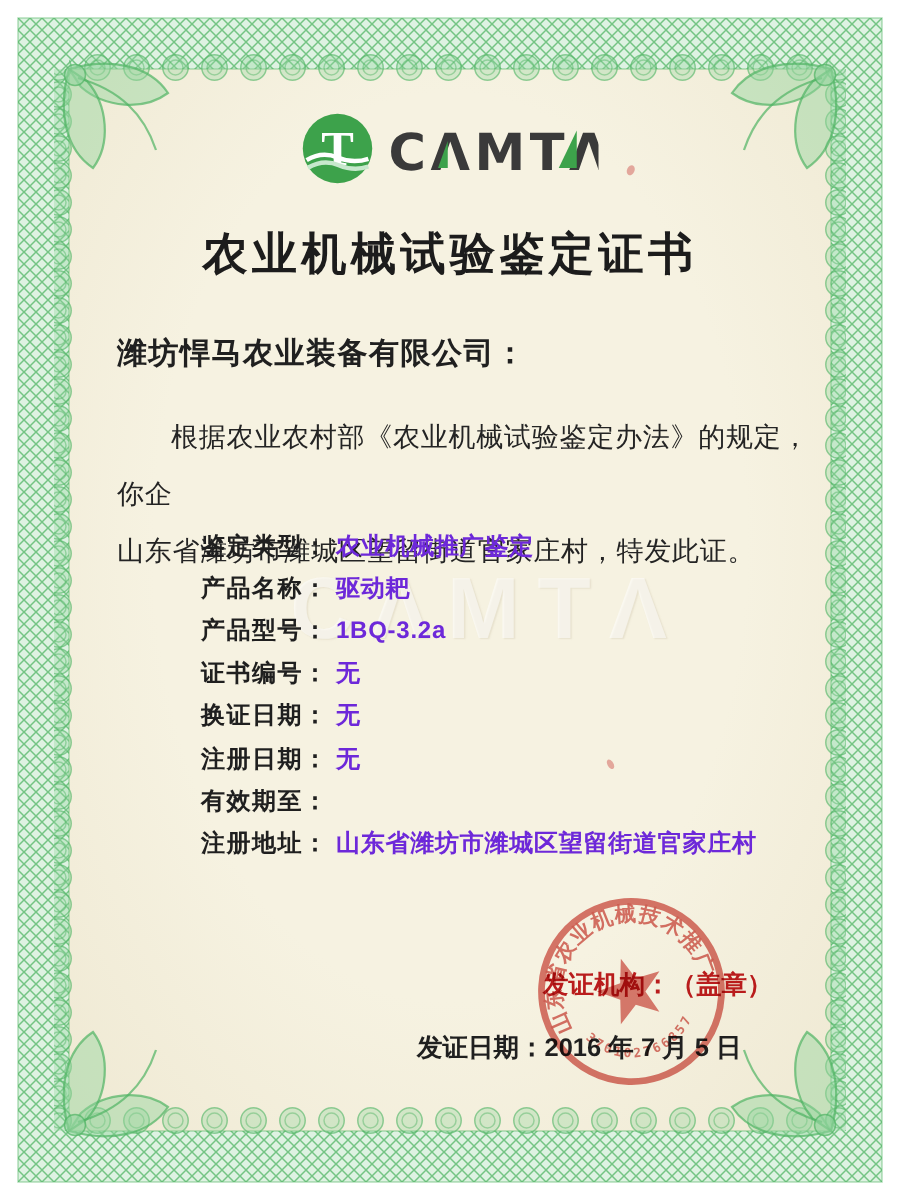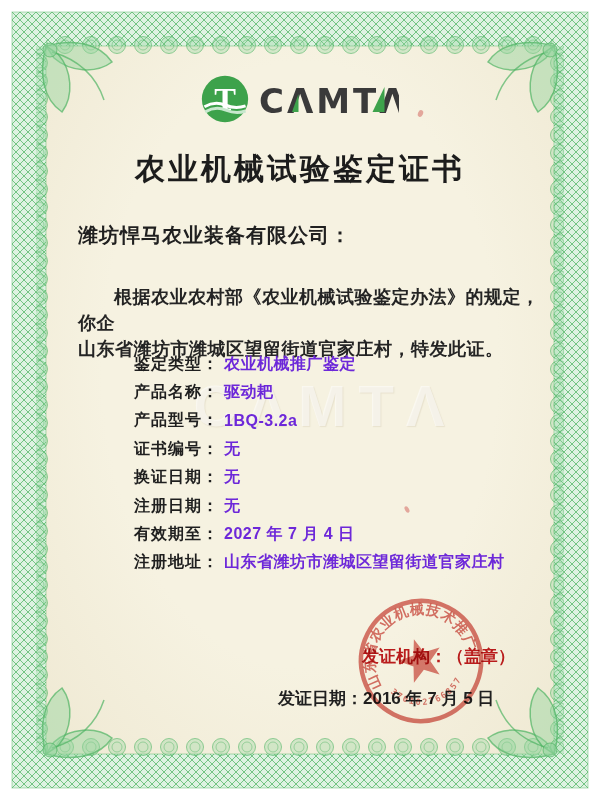--- a/index.html
+++ b/index.html
@@ -20,21 +20,21 @@
     position:absolute;top:149px;left:0;width:100%;text-align:center;
     font-family:"Liberation Serif","DejaVu Serif",serif;
     font-size:30px;font-weight:bold;color:#1c1c1c;letter-spacing:3px;
   }
   .recipient{
     position:absolute;top:222px;left:78px;
     font-size:20px;font-weight:bold;color:#202020;letter-spacing:1px;
   }
   .body-par{
     position:absolute;top:272px;left:78px;right:58px;
-    font-size:18px;font-weight:bold;color:#242424;line-height:26px;letter-spacing:0.5px;margin-top:12px;
+    font-size:18px;font-weight:normal;color:#242424;line-height:38px;letter-spacing:0.5px;
   }
   .body-line1{text-indent:36px;}
   .fields{position:absolute;top:350px;left:118px;}
   .frow{display:flex;align-items:center;height:28.4px;margin-left:16px;}
   .flabel{font-size:16px;font-weight:bold;color:#1f1f1f;letter-spacing:1px;}
   .fvalue{font-size:16px;font-weight:bold;color:#6d28d9;letter-spacing:0.5px;margin-left:5px;}
   .issuer-row{
     position:absolute;top:645px;left:362px;
     font-size:17px;font-weight:bold;color:#b91c1c;
   }
@@ -137,21 +137,20 @@
     <div class="frow">
       <span class="flabel">换证日期：</span>
       <span class="fvalue">无</span>
     </div>
     <div class="frow">
       <span class="flabel">注册日期：</span>
       <span class="fvalue">无</span>
     </div>
     <div class="frow">
       <span class="flabel">有效期至：</span>
-      <span class="fvalue">2027 年 7 月 4 日</span>
     </div>
     <div class="frow">
       <span class="flabel">注册地址：</span>
       <span class="fvalue">山东省潍坊市潍城区望留街道官家庄村</span>
     </div>
   </div>
 
   <div class="issuer-row">
     <span>发证机构：</span><span>（盖章）</span>
   </div>

